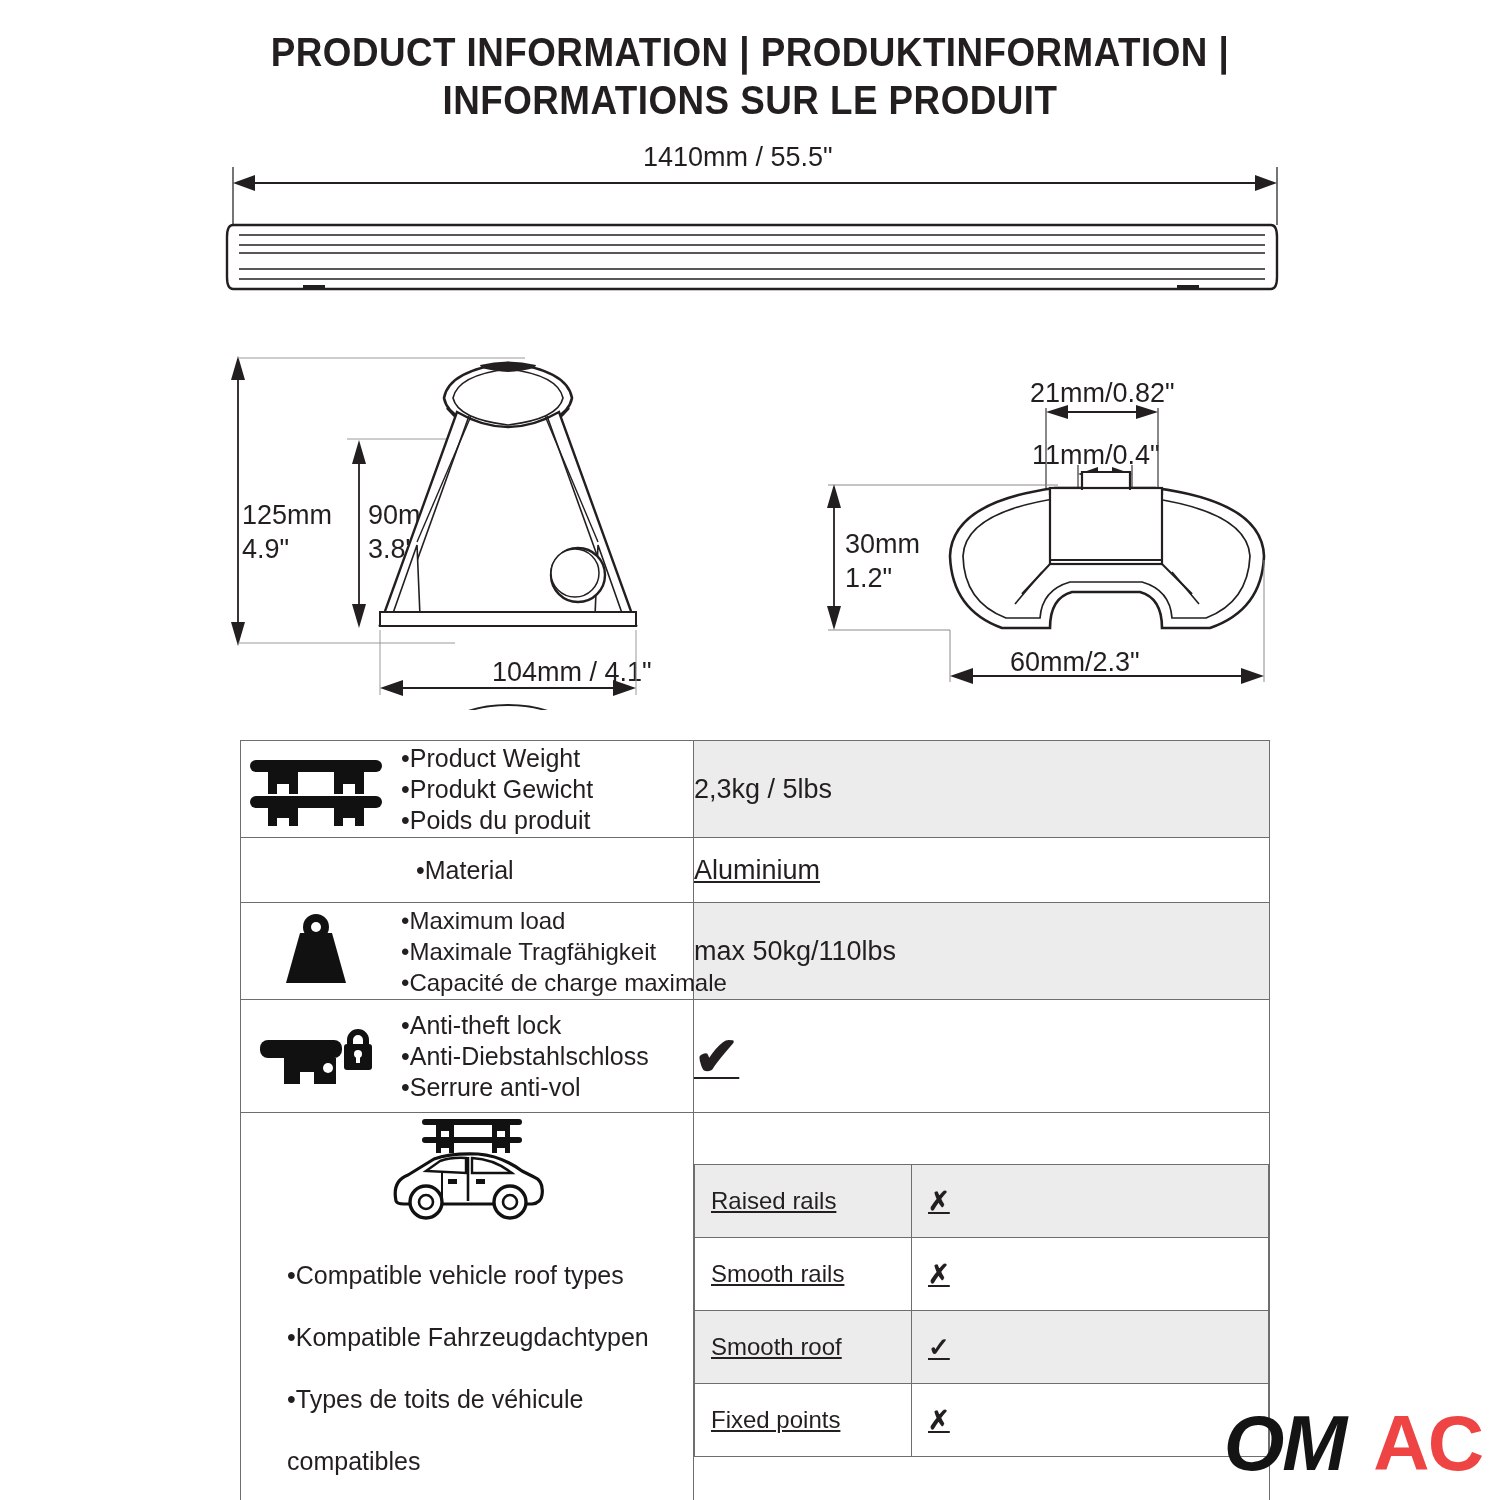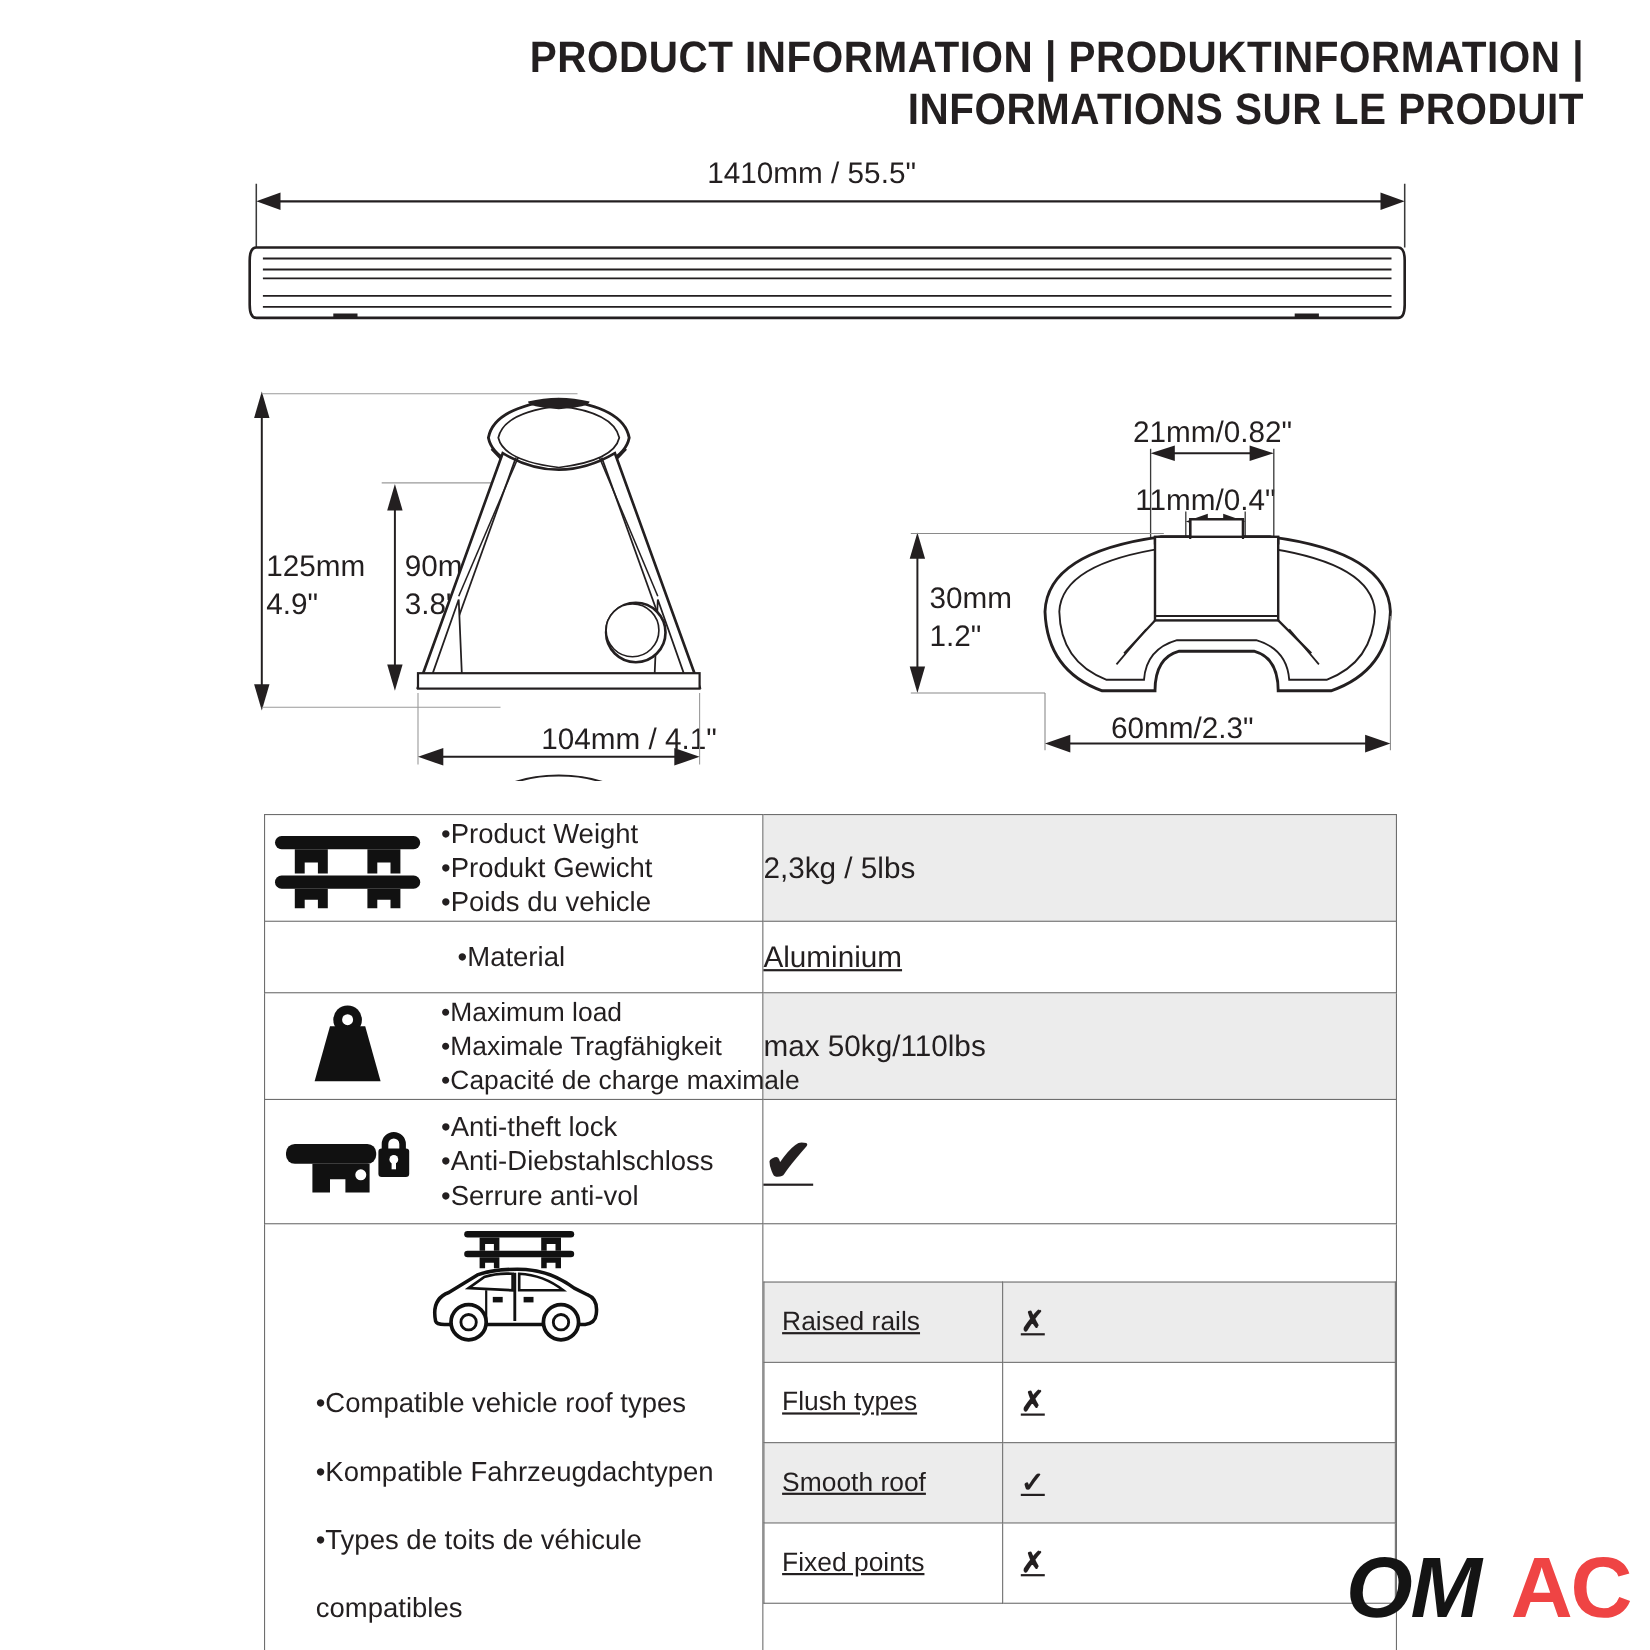--- a/index.html
+++ b/index.html
@@ -15,21 +15,21 @@
     color: #1a1a1a;
     overflow: hidden;
   }
 
   
   .title-block {
     position: absolute;
     left: 0;
     top: 28px;
     width: 1500px;
-    text-align: right;
+    text-align: center;
   }
   .title-line {
     font-family: "Liberation Sans", sans-serif;
     font-weight: bold;
     font-size: 40px;
     letter-spacing: 0.5px;
     line-height: 48px;
     color: #231f20;
     transform: scaleX(0.92);
     transform-origin: center;
@@ -308,21 +308,21 @@
               <path d="M22 20 h30 v22 h-9 v-10 h-12 v10 h-9 z" fill="#111111"></path>
               <path d="M88 20 h30 v22 h-9 v-10 h-12 v10 h-9 z" fill="#111111"></path>
               <rect x="4" y="44" width="132" height="12" rx="6" fill="#111111"></rect>
               <path d="M22 56 h30 v18 h-9 v-8 h-12 v8 h-9 z" fill="#111111"></path>
               <path d="M88 56 h30 v18 h-9 v-8 h-12 v8 h-9 z" fill="#111111"></path>
             </svg>
           </div>
           <div class="label-text">
             <div>•Product Weight</div>
             <div>•Produkt Gewicht</div>
-            <div>•Poids du vehicle</div>
+            <div>•Poids du produit</div>
           </div>
         </div>
       </td>
       <td class="cell-value">2,3kg / 5lbs</td>
     </tr>
 
     <tr>
       <td class="cell-label" style="height:64px;padding-left:15px;">
         <div class="label-flex">
           <div class="label-icon"></div>
@@ -415,21 +415,21 @@
         </div>
       </td>
       <td class="cell-value white" style="padding:0;">
         <table class="roof-sub">
           <tbody>
             <tr class="shaded">
               <td class="name">Raised rails</td>
               <td class="mark">✗</td>
             </tr>
             <tr>
-              <td class="name">Flush types</td>
+              <td class="name">Smooth rails</td>
               <td class="mark">✗</td>
             </tr>
             <tr class="shaded">
               <td class="name">Smooth roof</td>
               <td class="mark">✓</td>
             </tr>
             <tr>
               <td class="name">Fixed points</td>
               <td class="mark">✗</td>
             </tr>

